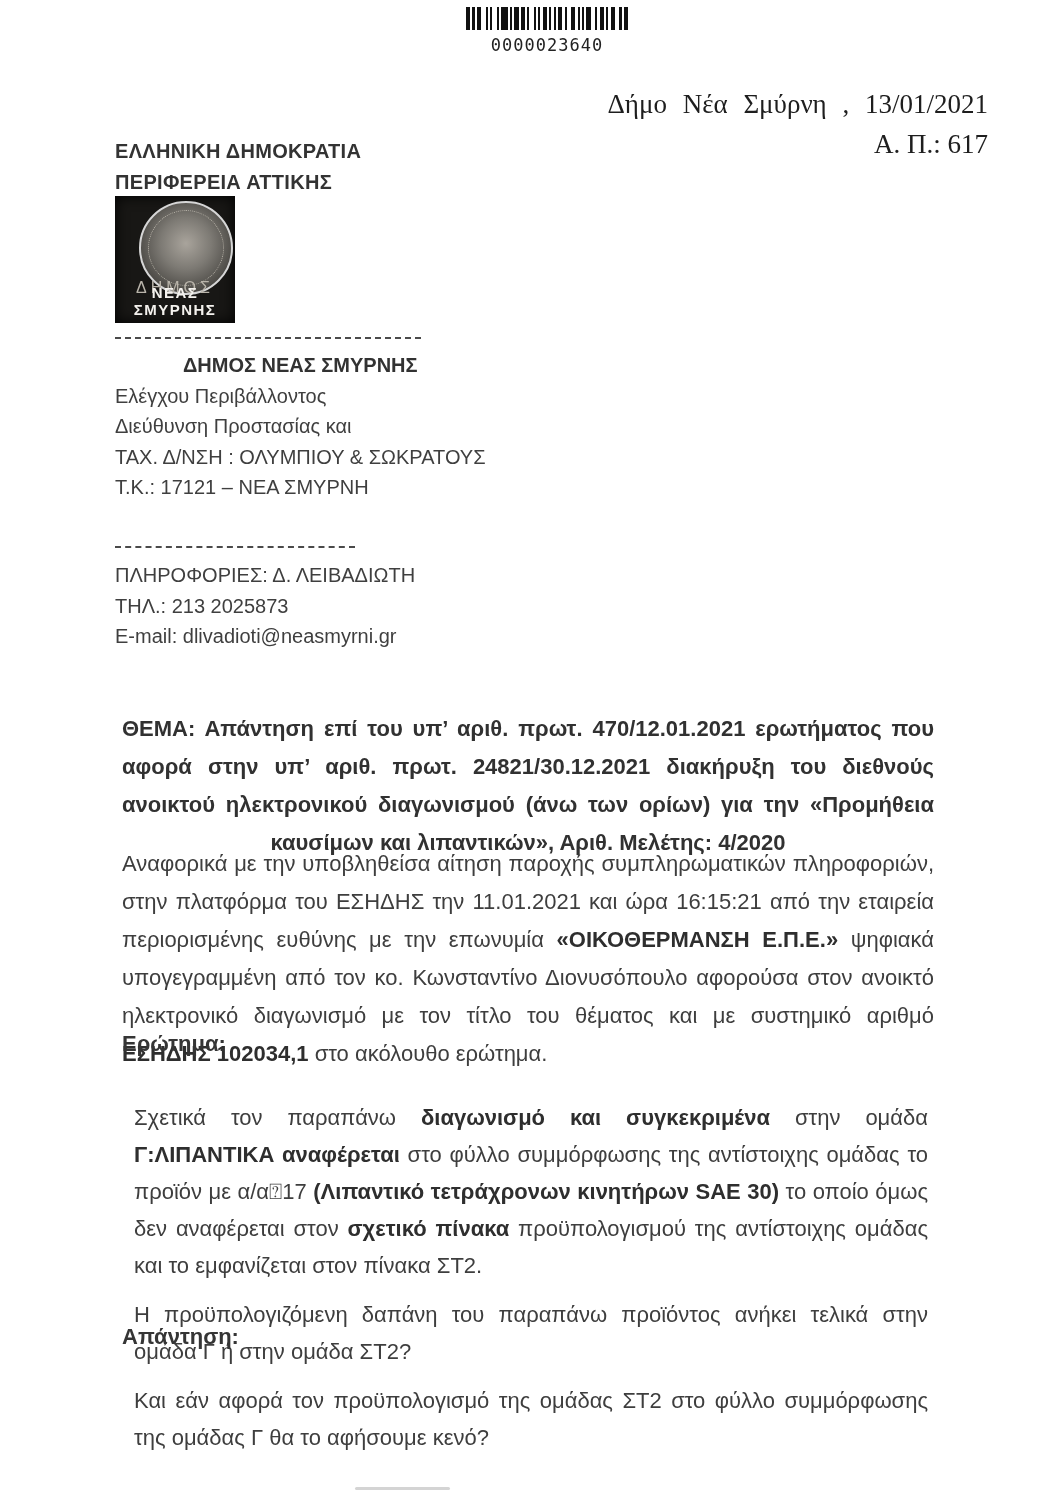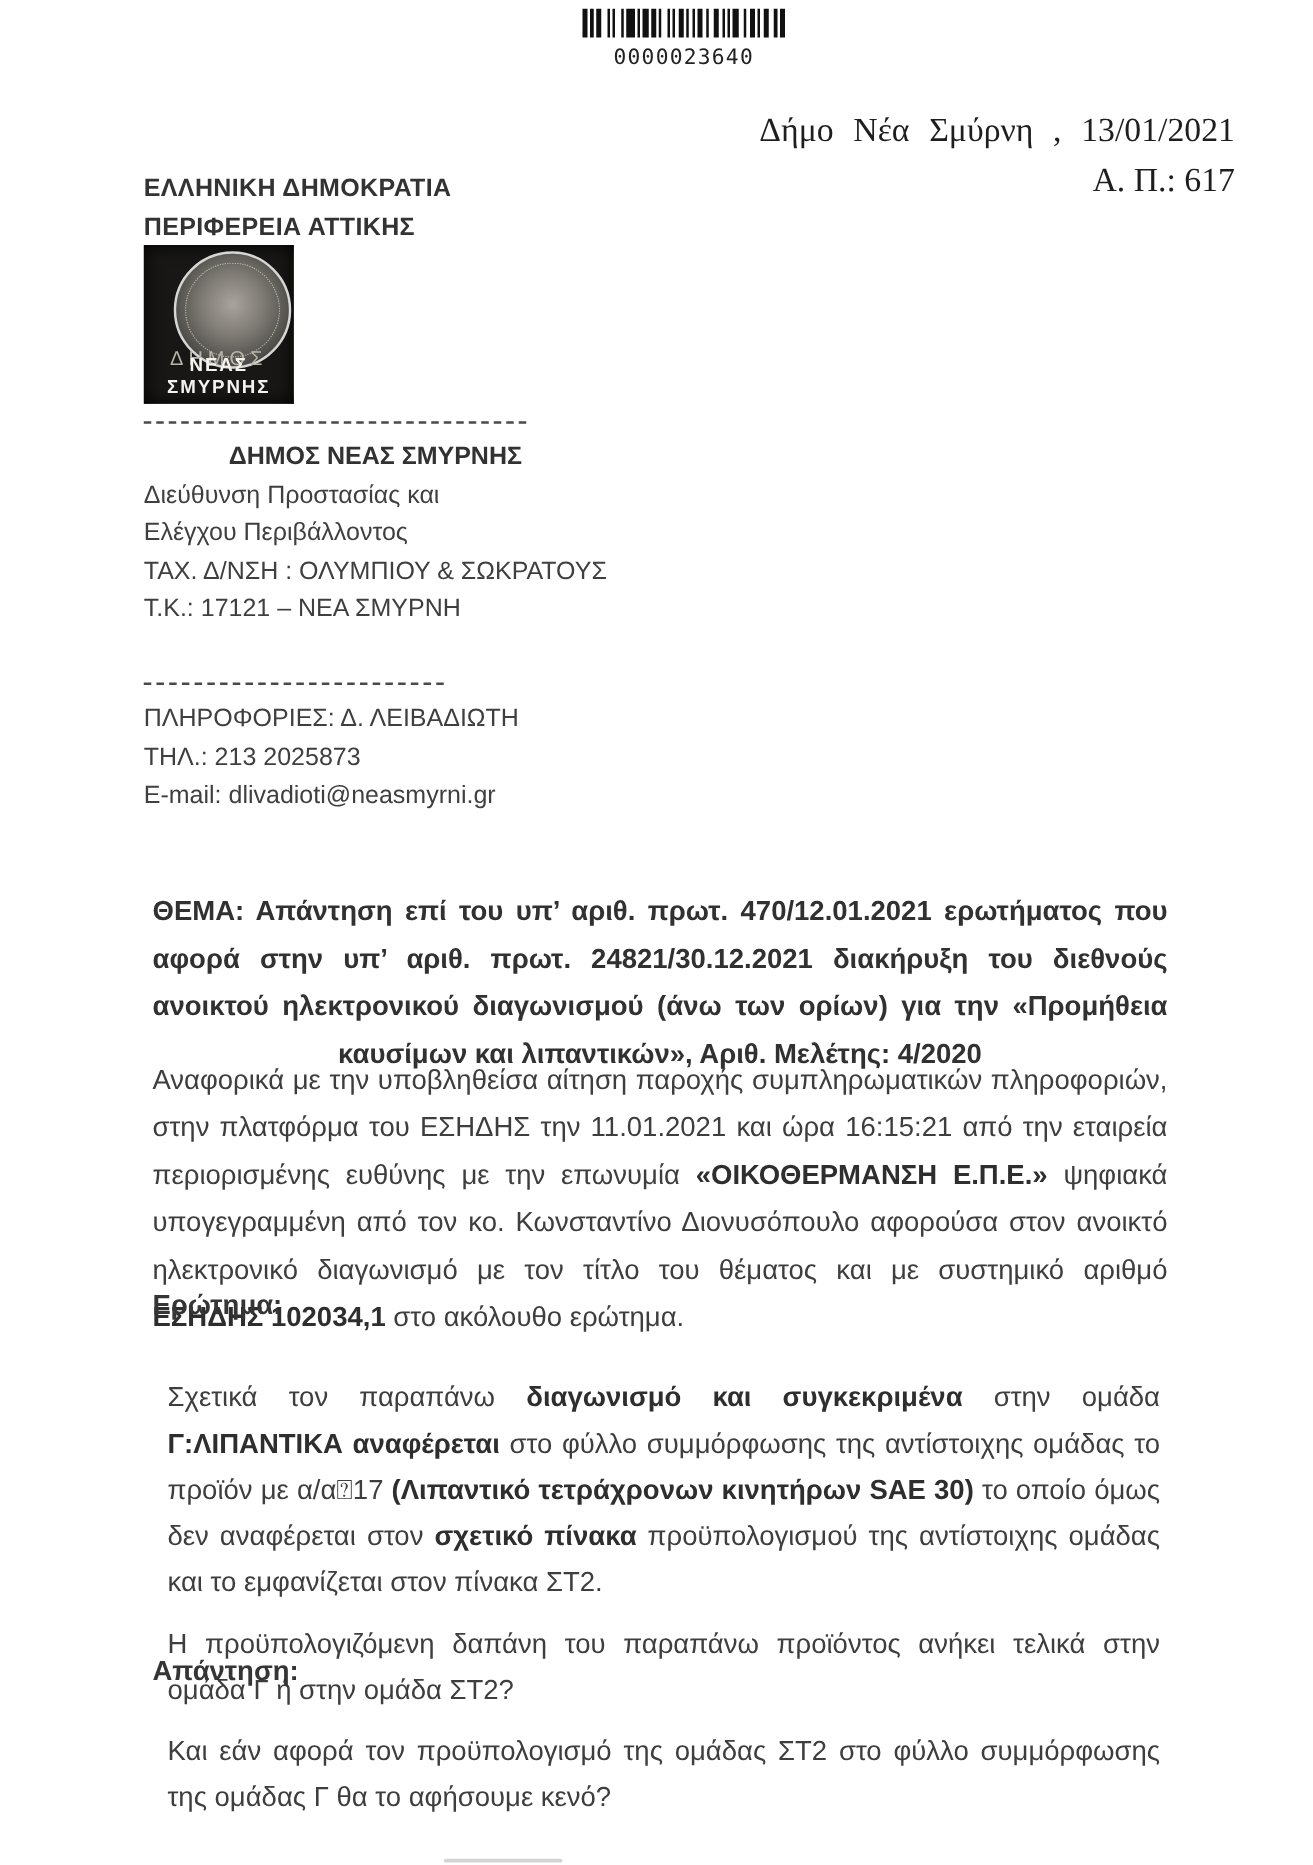--- a/index.html
+++ b/index.html
@@ -179,22 +179,22 @@
   <div class="logo">
     <div class="seal"></div>
     <div class="logo-line1">ΔΗΜΟΣ</div>
     <div class="logo-line2">ΝΕΑΣ ΣΜΥΡΝΗΣ</div>
   </div>
 
   <div class="dash1"></div>
 
   <div class="sender-block">
     <div class="strong">ΔΗΜΟΣ ΝΕΑΣ ΣΜΥΡΝΗΣ</div>
+    <div>Ελέγχου Περιβάλλοντος</div>
     <div>Διεύθυνση Προστασίας και</div>
-    <div>Ελέγχου Περιβάλλοντος</div>
     <div>ΤΑΧ. Δ/ΝΣΗ : ΟΛΥΜΠΙΟΥ &amp; ΣΩΚΡΑΤΟΥΣ</div>
     <div>Τ.Κ.: 17121 – ΝΕΑ ΣΜΥΡΝΗ</div>
   </div>
 
   <div class="dash2"></div>
 
   <div class="contact-block">
     <div>ΠΛΗΡΟΦΟΡΙΕΣ: Δ. ΛΕΙΒΑΔΙΩΤΗ</div>
     <div>ΤΗΛ.: 213 2025873</div>
     <div>E-mail: dlivadioti@neasmyrni.gr</div>

